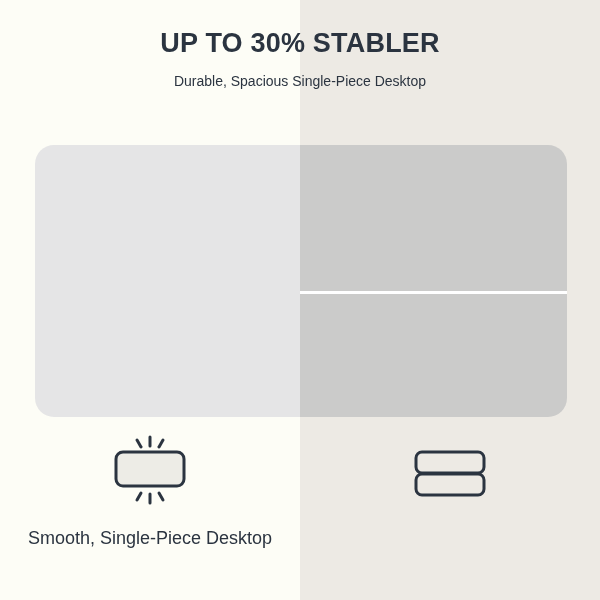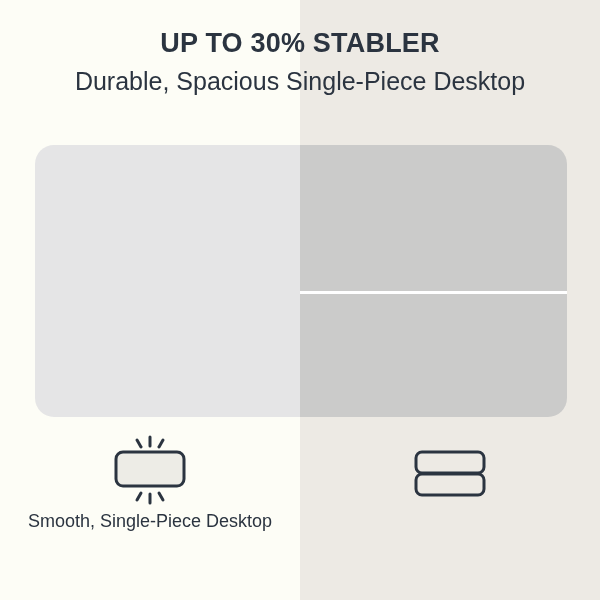--- a/index.html
+++ b/index.html
@@ -46,21 +46,21 @@
     font-size: 27px;
     font-weight: bold;
     letter-spacing: 0.2px;
     color: #2B3440;
     line-height: 34px;
     white-space: nowrap;
   }
   .subtitle {
     margin: 0;
     padding-top: 9px;
-    font-size: 25px;
+    font-size: 14px;
     font-weight: normal;
     color: #2B3440;
     line-height: 25px;
     white-space: nowrap;
   }
 
   
   .desk {
     position: absolute;
     left: 35px;
@@ -112,21 +112,21 @@
     flex-direction: column;
     align-items: center;
   }
   .icon-slot {
     height: 76px;
     display: flex;
     align-items: center;
     justify-content: center;
   }
   .caption {
-    margin: 0;
+    margin: 17px;
     font-size: 18px;
     line-height: 26px;
     color: #2B3440;
     text-align: center;
     max-width: 250px;
   }
 </style>
 </head>
 <body>
 

